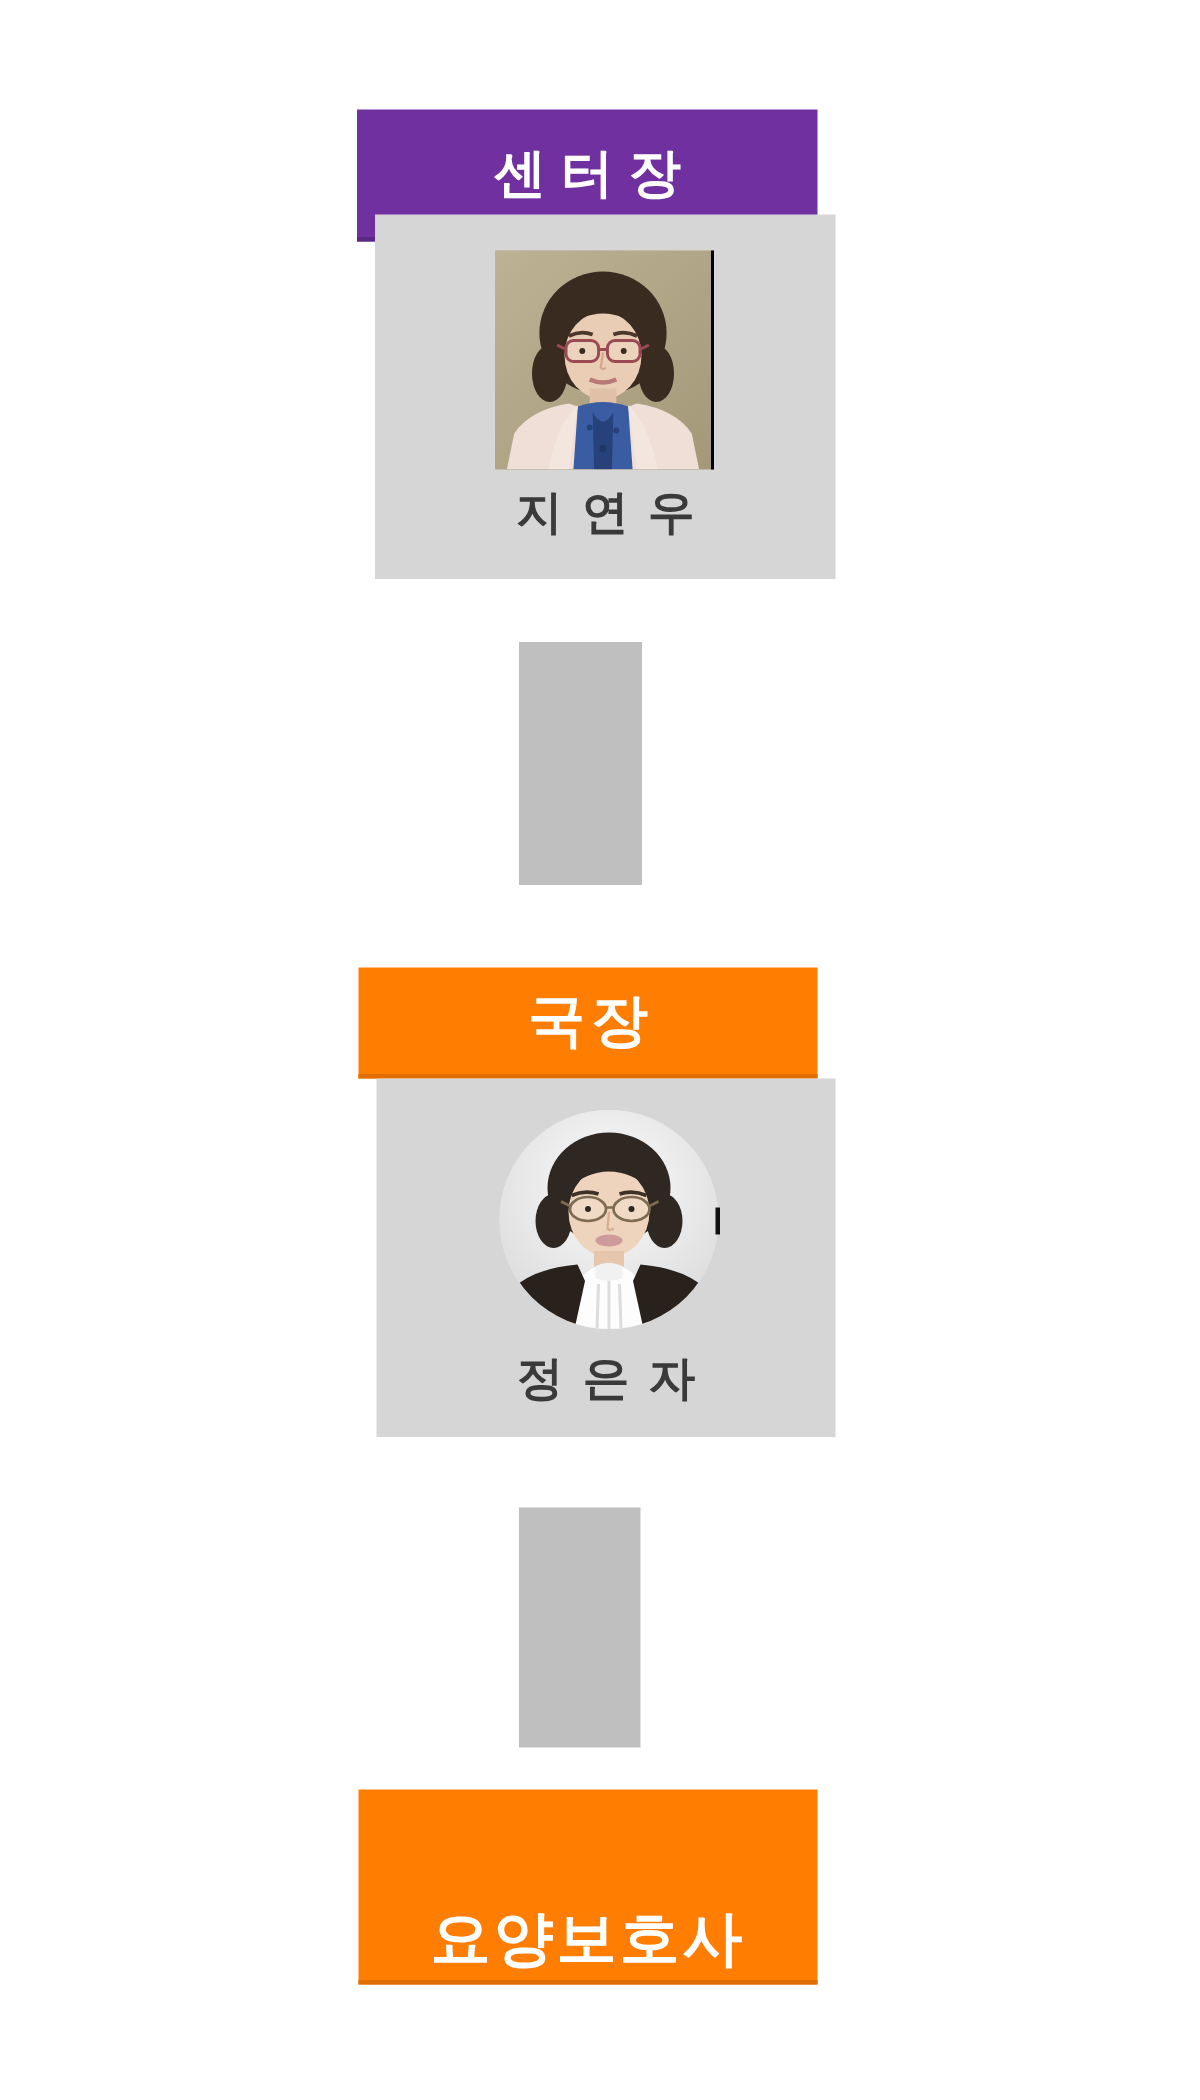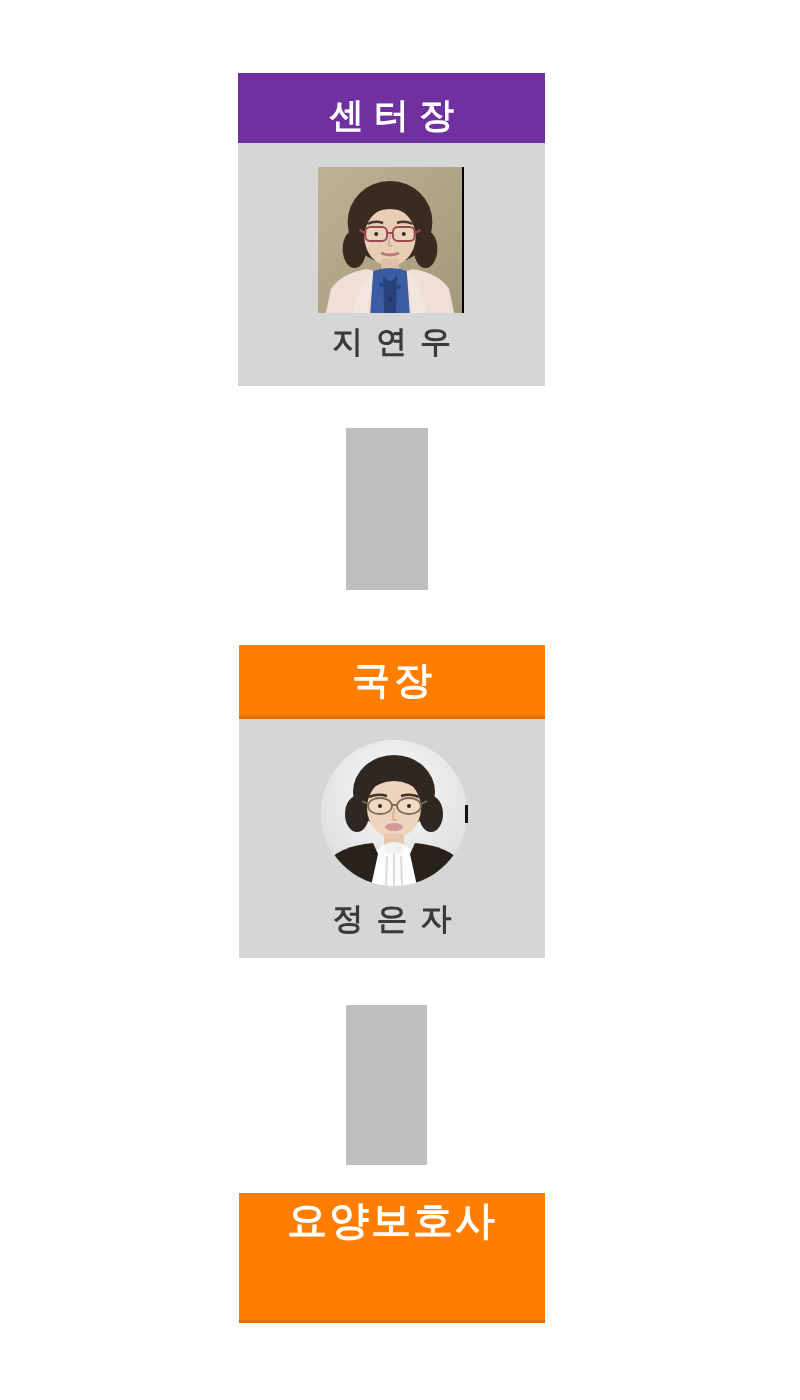--- a/index.html
+++ b/index.html
@@ -14,42 +14,42 @@
     color:#ffffff;font-weight:700;box-sizing:border-box;
   }
   .hdr-purple{background:#7030A0;border-bottom:3px solid #5c2684;}
   .hdr-orange{background:#FF7D00;border-bottom:3px solid #e26d00;}
   .card1{left:238px;top:73px;width:307px;height:313px;}
   .card1 .hdr{height:88px;font-size:35px;}
   .card1 .body{top:70px;height:243px;}
   .card2{left:239px;top:645px;width:306px;height:305px;}
   .card2 .hdr{height:74px;font-size:38px;}
   .card2 .body{top:74px;height:239px;}
-  .body{position:absolute;left:0;width:100%;background:#D6D6D6;}
+  .body{position:absolute;left:12px;width:100%;background:#D6D6D6;}
   .spaced-wide{letter-spacing:10px;margin-right:-10px;}
   .spaced-small{letter-spacing:4px;margin-right:-4px;}
   .photo{position:absolute;overflow:hidden;background:#b0a687;}
   .photo-square{left:80px;top:24px;width:144px;height:146px;border-right:2px solid #000;}
   .photo-circle{left:82px;top:21px;width:146px;height:146px;border-radius:50%;background:#e9e9e9;}
   .photo svg{display:block;width:100%;height:100%;}
   .photo-notch{position:absolute;left:226px;top:86px;width:3px;height:18px;background:#111;}
   .person-name{
     position:absolute;left:0;width:100%;text-align:center;
     font-size:31px;line-height:31px;font-weight:700;color:#3a3a3a;
     letter-spacing:13px;text-indent:13px;
   }
   .card1 .person-name{top:183px;}
   .card2 .person-name{top:184px;text-align:center;}
   .connector{position:absolute;background:#BFBFBF;}
   .connector-1{left:346px;top:428px;width:82px;height:162px;}
   .connector-2{left:346px;top:1005px;width:81px;height:160px;}
   .leaf{
     position:absolute;left:239px;top:1193px;width:306px;height:130px;
     background:#FF7D00;border-bottom:3px solid #e26d00;box-sizing:border-box;
-    display:flex;align-items:flex-start;justify-content:center;
+    display:flex;align-items:flex-end;justify-content:center;
     color:#ffffff;font-weight:700;font-size:40px;letter-spacing:2px;
   }
 </style>
 </head>
 <body>
 
 <div class="canvas">
 
   <div class="node card1">
     <div class="hdr hdr-purple">

